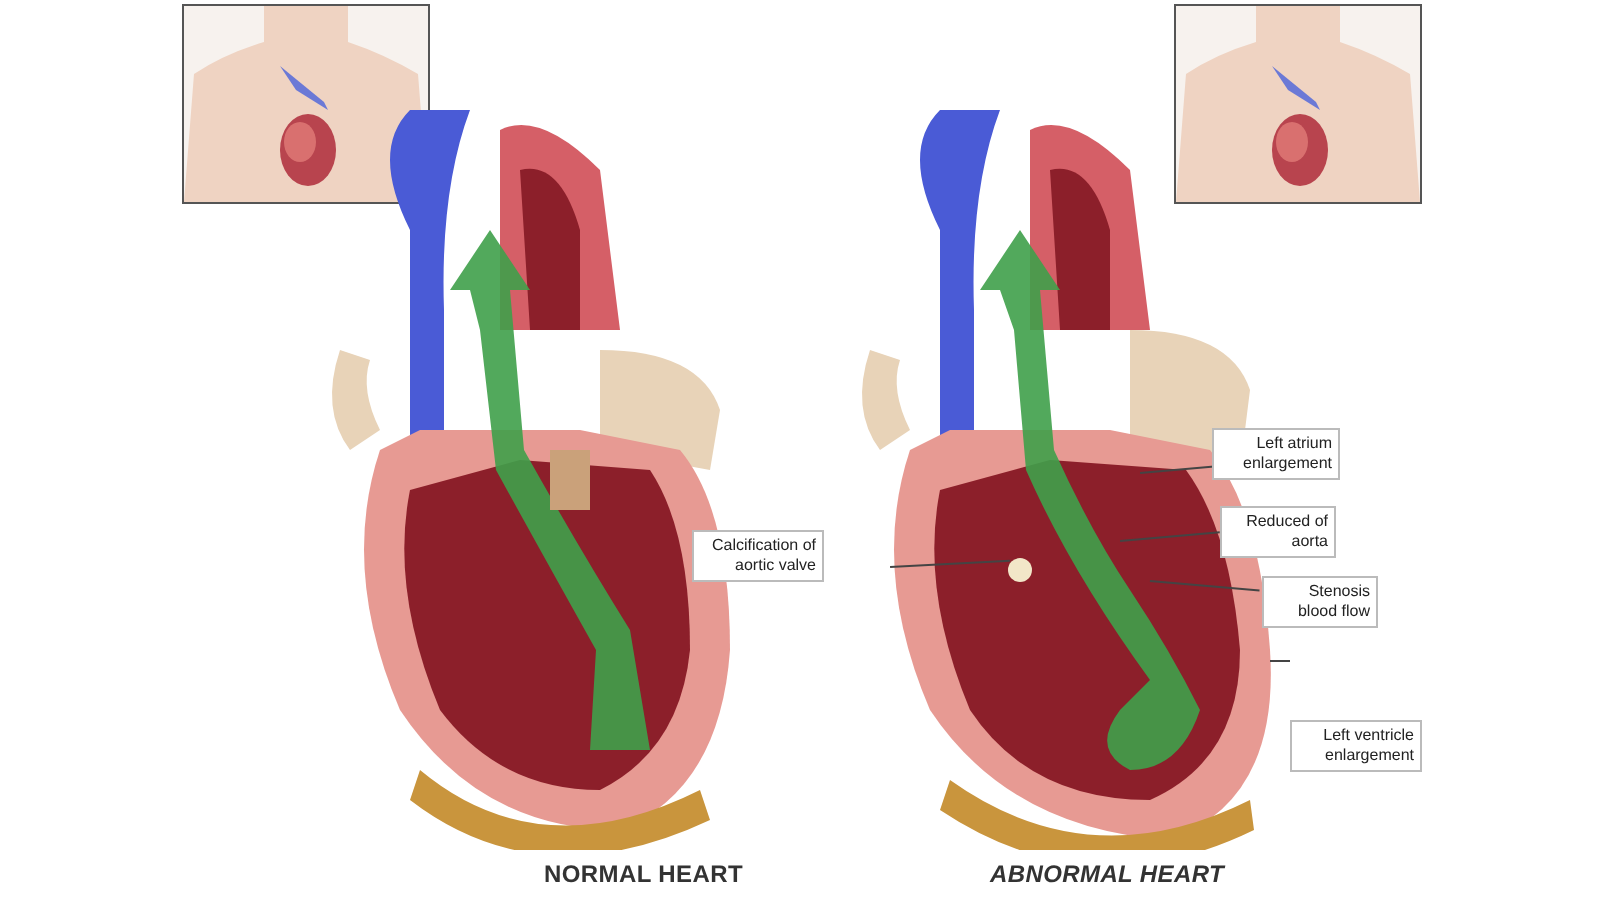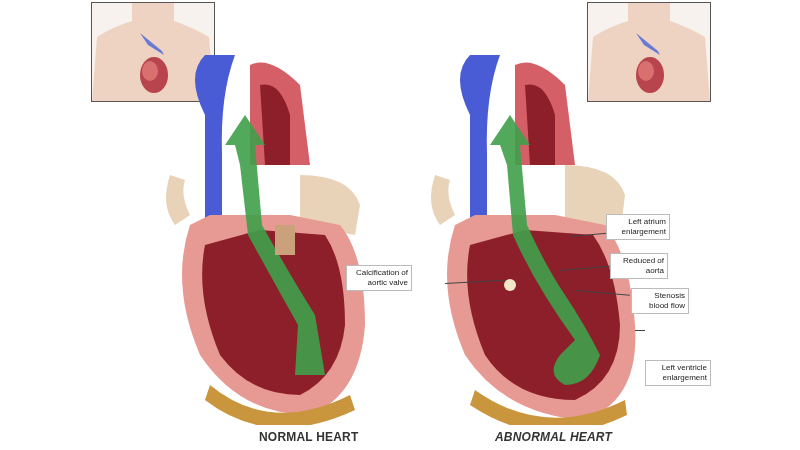--- a/index.html
+++ b/index.html
@@ -64,14 +64,14 @@
 <div class="leader" style="left:560px;top:270px;width:50px;transform:rotate(-5deg);"></div>
 <div class="leader" style="left:575px;top:290px;width:55px;transform:rotate(5deg);"></div>
 <div class="leader" style="left:635px;top:330px;width:10px;"></div>
 
 <div class="label" style="left:606px;top:214px;width:56px;">Left atrium enlargement</div>
 <div class="label" style="left:610px;top:253px;width:50px;">Reduced of aorta</div>
 <div class="label" style="left:631px;top:288px;width:50px;">Stenosis blood flow</div>
 <div class="label" style="left:645px;top:320px;width:58px;margin-top:40px;">Left ventricle enlargement</div>
 <div class="label" style="left:346px;top:265px;width:58px;">Calcification of aortic valve</div>
 
-<div class="title" style="left:259px;text-align:center;">NORMAL HEART</div>
+<div class="title" style="left:272px;text-align:center;">NORMAL HEART</div>
 <div class="title" style="left:495px;font-style:italic;">ABNORMAL HEART</div>
 
 </body></html>

